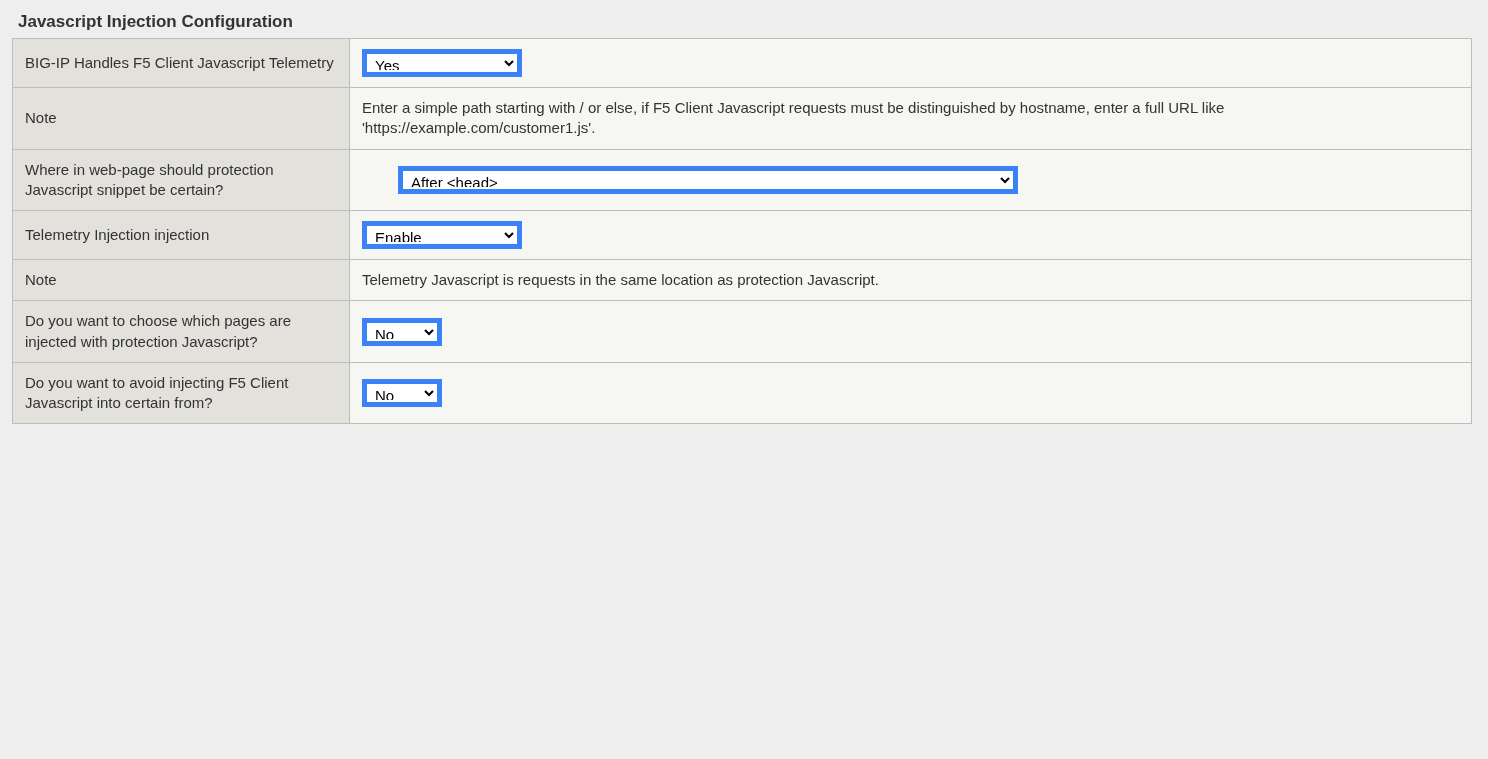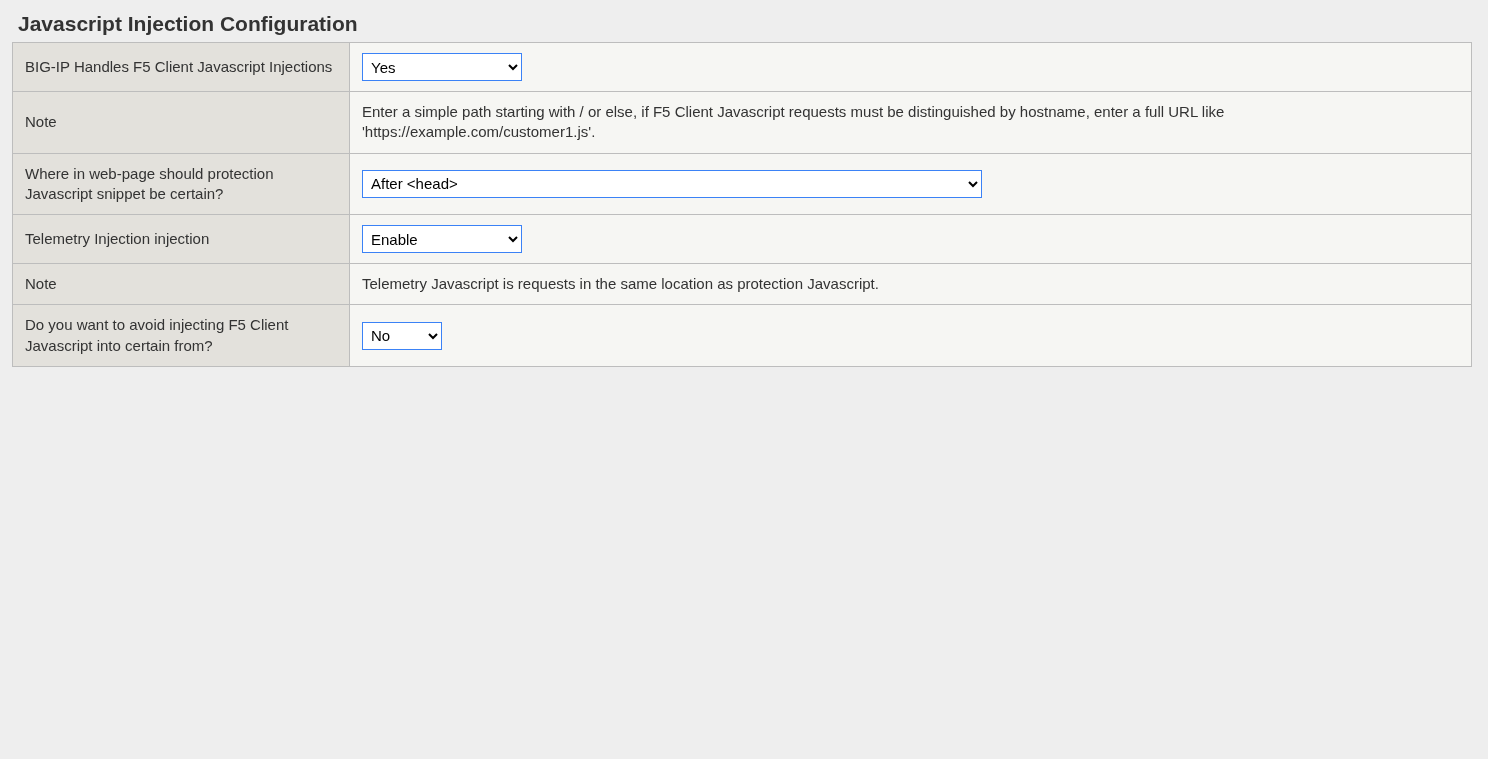--- a/index.html
+++ b/index.html
@@ -10,21 +10,21 @@
     font-size: 15px;
     color: #333;
   }
   .page {
     width: 1488px;
     box-sizing: border-box;
     padding: 8px 12px 20px 12px;
   }
   .section-title {
     font-weight: bold;
-    font-size: 21px;
+    font-size: 17px;
     color: #333;
     margin: 4px 0 6px 6px;
   }
   table.config {
     width: calc(100% - 4px);
     border-collapse: collapse;
     border: 1px solid #bdbdbd;
     background: #f6f6f3;
   }
   table.config td {
@@ -39,28 +39,28 @@
     background: #e3e1dc;
     color: #333;
   }
   table.config td.value {
     background: #f6f6f3;
   }
   select.ctl {
     font-family: Arial, Helvetica, sans-serif;
     font-size: 15px;
     height: 28px;
-    border: 1px solid #3b82f6;
+    border: 5px solid #3b82f6;
     background: #fff;
     padding: 2px 4px;
     box-sizing: border-box;
   }
   .sel-sm { width: 160px; }
   .sel-xs { width: 80px; }
-  .sel-lg { width: 620px; }
+  .sel-lg { width: 620px; margin-left: 36px; }
   input.ctl-text {
     font-family: Arial, Helvetica, sans-serif;
     font-size: 15px;
     height: 30px;
     width: 720px;
     border: 2px solid #555;
     background: #fff;
     padding: 2px 6px;
     box-sizing: border-box;
   }
@@ -68,21 +68,21 @@
 </head>
 <body>
 
 <div class="page">
   <div class="section-title">Javascript Injection Configuration</div>
 
   <table class="config">
     <tbody>
 
       <tr>
-        <td class="label">BIG-IP Handles F5 Client Javascript Injections</td>
+        <td class="label">BIG-IP Handles F5 Client Javascript Telemetry</td>
         <td class="value">
           <select class="ctl sel-sm">
             <option>Yes</option>
           </select>
         </td>
       </tr>
 
 
       <tr>
         <td class="label">Note</td>
@@ -106,20 +106,28 @@
           </select>
         </td>
       </tr>
 
 
       <tr>
         <td class="label">Note</td>
         <td class="value">Telemetry Javascript is requests in the same location as protection Javascript.</td>
       </tr>
 
+      <tr>
+        <td class="label">Do you want to choose which pages are injected with protection Javascript?</td>
+        <td class="value">
+          <select class="ctl sel-xs">
+            <option>No</option>
+          </select>
+        </td>
+      </tr>
 
       <tr>
         <td class="label">Do you want to avoid injecting F5 Client Javascript into certain from?</td>
         <td class="value">
           <select class="ctl sel-xs">
             <option>No</option>
           </select>
         </td>
       </tr>
 

